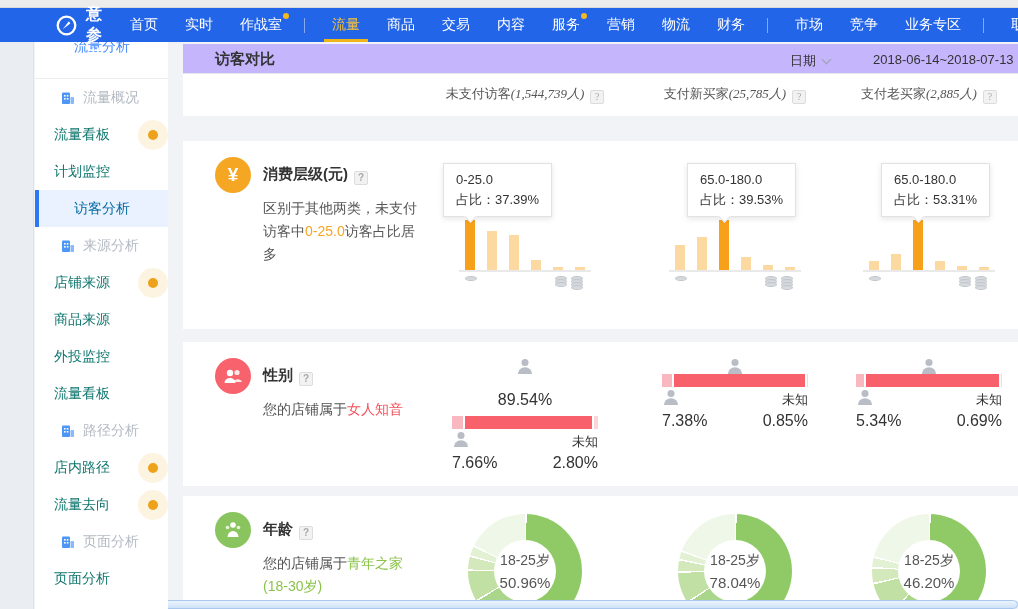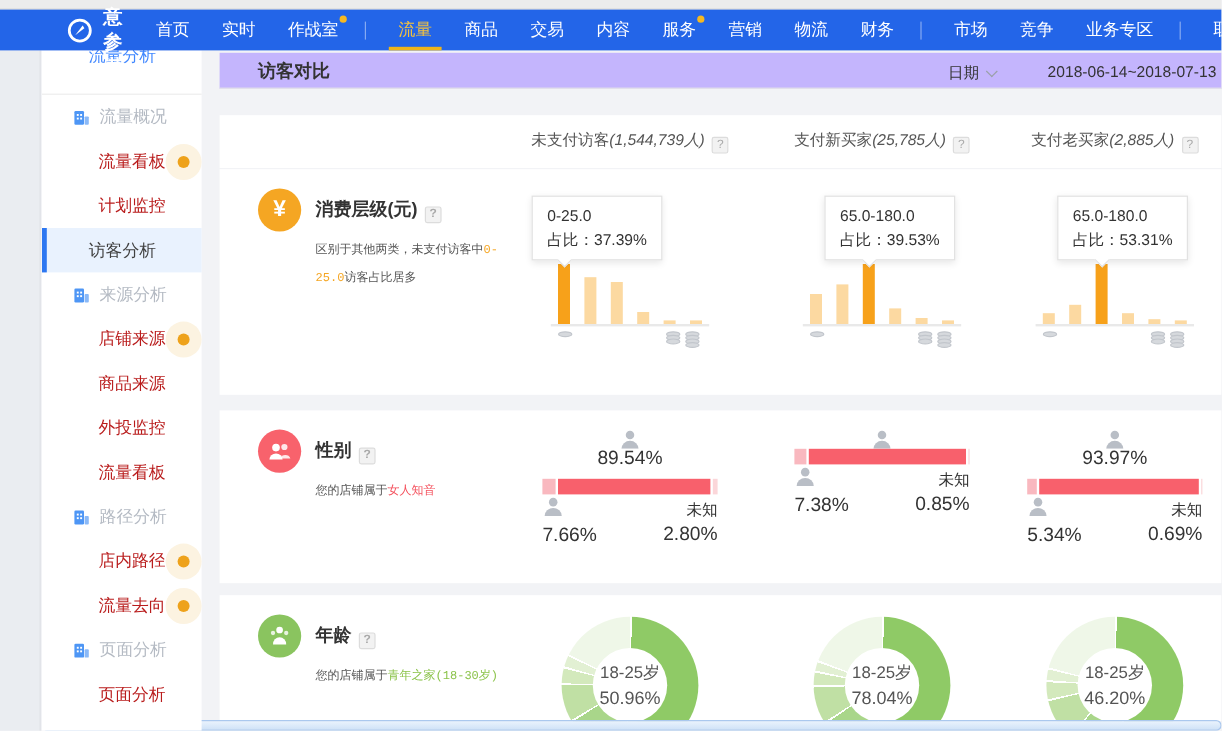--- a/index.html
+++ b/index.html
@@ -18,70 +18,70 @@
   .nav-item.active::after { content:''; position:absolute; left:-8px; right:-8px; bottom:0; height:3px; background:#efb41a; }
   .nav-item.hasdot::before { content:''; position:absolute; top:5px; right:-7px; width:6px; height:6px; border-radius:50%; background:#f6b821; }
   .nav-div { width:1px; height:15px; background:rgba(255,255,255,.45); margin-left:22px; }
 
   
   .left-rail { position:absolute; top:42px; left:0; width:34px; bottom:0; background:#eaedf1; border-right:1px solid #dfe2e6; }
   .sidebar { position:absolute; top:42px; left:35px; width:133px; bottom:0; background:#fff; z-index:5; }
   .side-top { border-bottom:1px solid #ededed; }
   .side-scrolled { height:30px; margin-top:-10px; display:flex; align-items:center; padding-left:39px; color:#4087ff; font-size:14px; }
   .side-top { padding-bottom:16px; }
-  .side-item { position:relative; height:37px; display:flex; align-items:center; padding-left:47px; font-size:14px; color:#b91c1c; cursor:pointer; }
+  .side-item { position:relative; height:37px; display:flex; align-items:center; padding-left:19px; font-size:14px; color:#0f766e; cursor:pointer; }
   .side-item.section { color:#b4bac3; padding-left:26px; cursor:default; }
   .side-item.section .bldg { margin-right:8px; display:flex; }
-  .side-item.selected { background:#e9f2fe; border-left:4px solid #2d77f1; padding-left:35px; color:#404040; }
+  .side-item.selected { background:#e9f2fe; border-left:4px solid #2d77f1; padding-left:35px; color:#0369a1; }
   .halo { position:absolute; right:0px; top:50%; margin-top:-15px; width:30px; height:30px; border-radius:50%; background:#fcf3e1; display:flex; align-items:center; justify-content:center; }
   .dot-core { width:10px; height:10px; border-radius:50%; background:#eea21b; }
 
   
   .header-card { position:absolute; top:44px; left:183px; right:0; height:30px; background:#c4b5fd; border-bottom:1px solid #e7e7e7; overflow:hidden; z-index:6; }
   .page-title { position:absolute; left:32px; top:6px; font-size:15px; font-weight:bold; color:#333; }
   .date-left { position:absolute; left:607px; top:8px; display:flex; align-items:center; font-size:13px; color:#333; cursor:pointer; }
   .caret { width:7px; height:7px; border-right:1px solid #9aa0a8; border-bottom:1px solid #9aa0a8; transform:rotate(45deg); margin-left:7px; margin-top:-3px; }
   .date-range { position:absolute; left:690px; top:8px; font-size:13px; color:#333; white-space:nowrap; }
 
   .card { position:absolute; left:183px; right:0; background:#fff; }
-  .headers-card { top:96px; height:44px; display:flex; align-items:flex-end; }
+  .headers-card { top:72px; height:44px; display:flex; align-items:flex-end;font-family:Liberation Serif, serif; }
   .row1-card { top:141px; height:188px; }
   .row2-card { top:342px; height:144px; }
   .row3-card { top:496px; height:105px; overflow:hidden; }
   .row-flex { display:flex; height:100%; }
   .cell-label { width:237px; flex:0 0 auto; }
   .cell { width:210px; flex:0 0 auto; position:relative; }
   .cell.last { flex:1 1 auto; width:auto; }
 
   .col-head { font-size:13px; color:#555; text-align:center; }
   .col-head .cnt { font-style:italic; }
   .help { display:inline-block; width:14px; height:14px; background:#f2f2f2; border:1px solid #dcdcdc; border-radius:2px; color:#a9a9a9; font-size:10px; line-height:12px; text-align:center; margin-left:6px; vertical-align:-2px; cursor:pointer; }
 
   
   .label-block { display:flex; padding:16px 0 0 32px; }
   .row-icon { width:36px; height:36px; border-radius:50%; flex:0 0 auto; display:flex; align-items:center; justify-content:center; color:#fff; font-size:19px; font-weight:bold; }
   .label-texts { margin-left:12px; }
   .row-title { font-size:15px; font-weight:bold; color:#333; padding-top:8px; }
-  .row-desc { margin-top:12px; width:155px; font-size:10px; line-height:23px; color:#555;font-family:Liberation Mono, monospace; }
+  .row-desc { margin-top:12px; width:155px; font-size:14px; line-height:23px; color:#555; }
 
   
   .bar-chart { position:absolute; left:50%; margin-left:-66px; top:14px; width:132px; height:166px; }
   .tip { position:absolute; top:8px; background:#fff; border:1px solid #e2e2e2; box-shadow:0 2px 6px rgba(0,0,0,.10); padding:6px 12px; font-size:13px; line-height:20px; color:#333; white-space:nowrap; z-index:3; }
   .tip-arrow { position:absolute; bottom:-5px; width:9px; height:9px; background:#fff; border-right:1px solid #e2e2e2; border-bottom:1px solid #e2e2e2; transform:rotate(45deg); }
   .bars { position:absolute; left:0; top:67px; width:132px; height:50px; padding:0 6px; display:flex; align-items:flex-end; gap:12px; border-bottom:2px solid #e9e9e9; }
   .bar { width:10px; background:#fcd9a1; flex:0 0 auto; }
   .bar.hl { background:#f7a11a; }
   .coins { position:absolute; top:123px; left:0; right:0; height:30px; }
   .coin-stack { position:absolute; display:flex; flex-direction:column; }
   .coin { width:12px; height:5px; border-radius:50%; background:#d6d9dd; border:1px solid #c2c6cc; margin-top:-2px; }
 
   
   .gender-chart { position:absolute; left:50%; margin-left:-73px; top:16px; width:146px; }
   .g-center { display:flex; justify-content:center; }
-  .g-femval { text-align:center; font-size:16px; color:#333; margin:0 0 7px; }
+  .g-femval { text-align:center; font-size:16px; color:#333; margin:17px 0 7px; }
   .g-bar { height:13px; display:flex; gap:2px; }
   .g-seg { height:100%; }
   .g-bottom { display:flex; justify-content:space-between; margin-top:2px; }
   .g-male { text-align:left; }
   .g-unknown { text-align:right; padding-top:2px; }
   .g-lbl { font-size:13px; color:#333; }
   .g-val { font-size:16px; color:#333; margin-top:3px; }
 
   
   .donut { position:absolute; left:50%; margin-left:-57px; top:18px; width:114px; height:114px; border-radius:50%; }
@@ -444,21 +444,20 @@
           </div>
         </div>
         <div class="cell last">
           <div class="gender-chart">
             <div class="g-center">
               <svg width="18" height="16" viewBox="0 0 20 18">
                 <circle cx="10" cy="5" r="4" fill="#b9bec6"></circle>
                 <path d="M2 18 a8 7.5 0 0 1 16 0 z" fill="#b9bec6"></path>
               </svg>
             </div>
-            <div class="g-femval">93.97%</div>
             <div class="g-bar">
               <div class="g-seg" style="background: rgb(249, 184, 191); flex-grow: 5.34;"></div>
               <div class="g-seg" style="background: rgb(248, 96, 108); flex-grow: 93.97;"></div>
               <div class="g-seg" style="background: rgb(251, 214, 217); flex-grow: 0.69;"></div>
             </div>
             <div class="g-bottom">
               <div class="g-male">
                 <div><svg width="18" height="16" viewBox="0 0 20 18">
                     <circle cx="10" cy="5" r="4" fill="#b9bec6"></circle>
                     <path d="M2 18 a8 7.5 0 0 1 16 0 z" fill="#b9bec6"></path>

